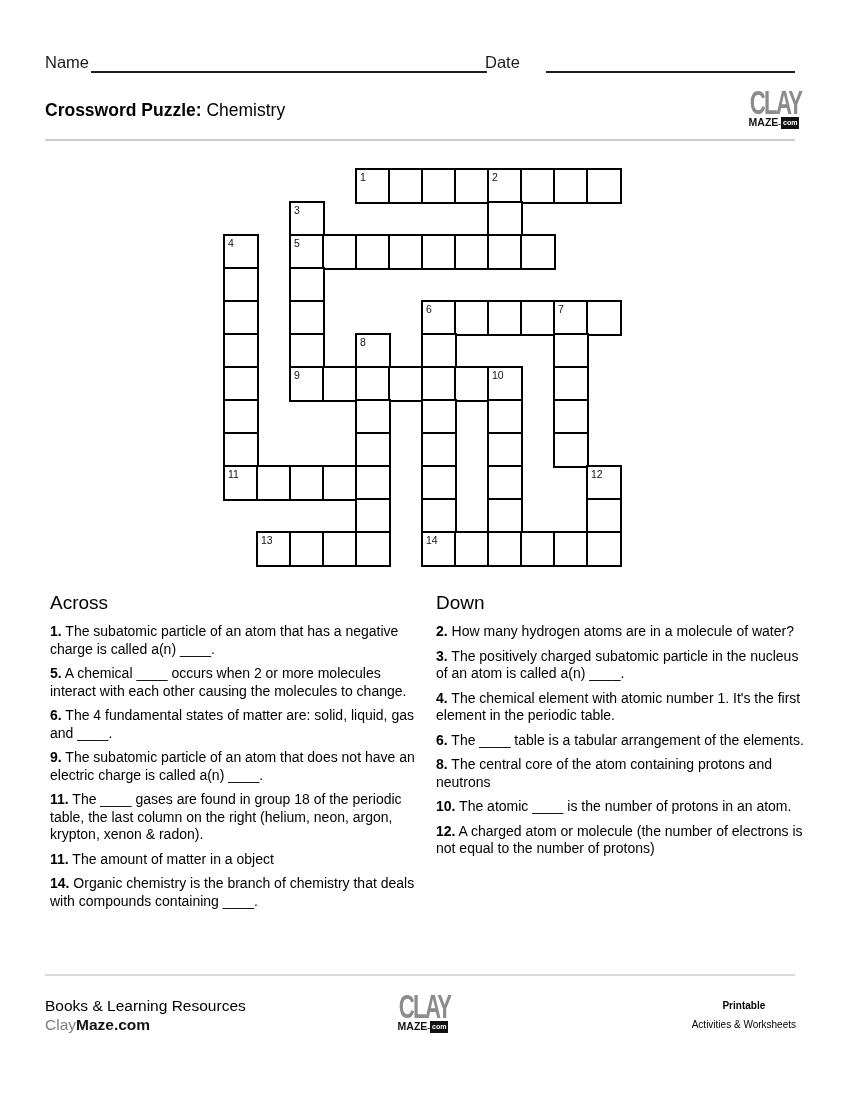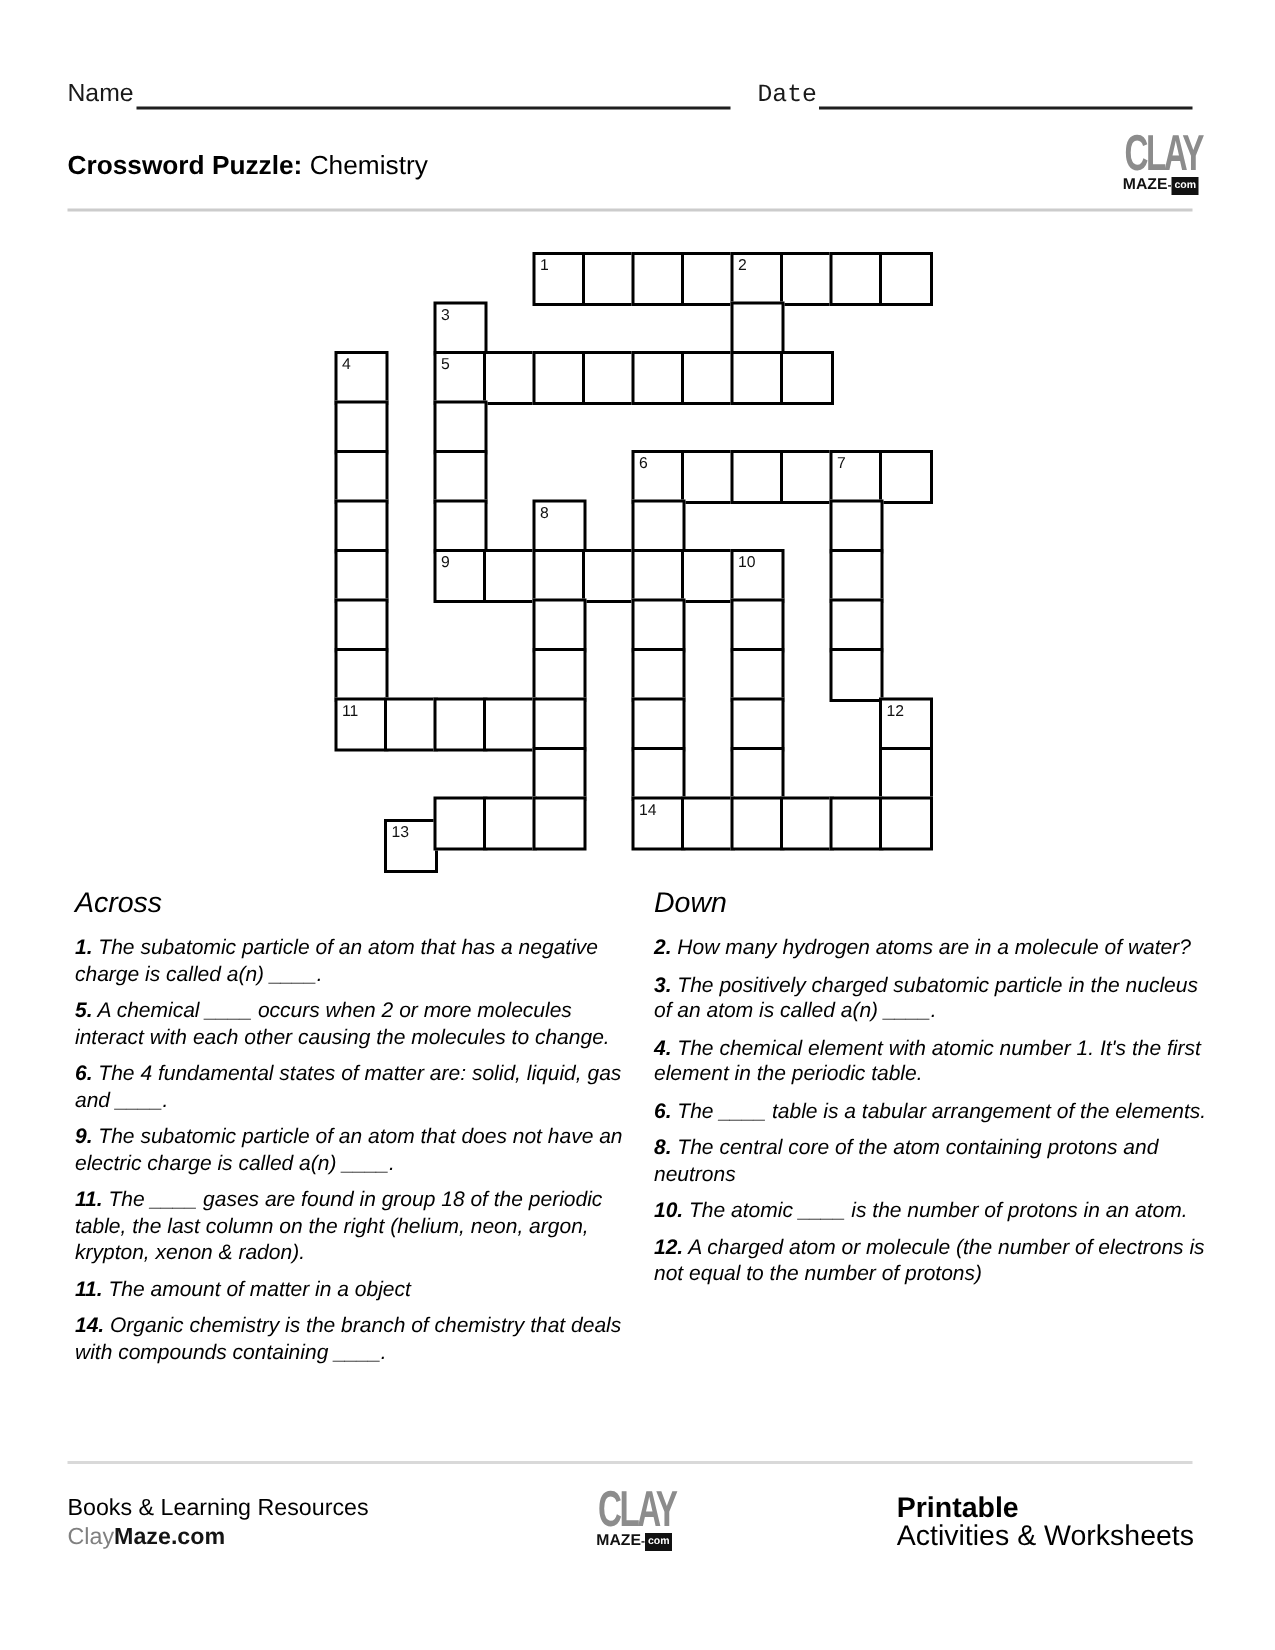--- a/index.html
+++ b/index.html
@@ -5,21 +5,21 @@
   html,body { margin:0; padding:0; background:#fff; }
   .page {
     position:relative; width:850px; height:1100px; background:#ffffff;
     font-family:"Liberation Sans", sans-serif; color:#000; overflow:hidden;
   }
   
   .hdr-label { position:absolute; top:53px; font-size:16.5px; color:#1a1a1a; }
   .write-line { position:absolute; top:50px; height:21px; border-bottom:2px solid #1f1f1f; }
   .name-label { left:45px; }
   .name-line  { left:91px;  width:396px; }
-  .date-label { left:505px;font-family:Liberation Mono, monospace; }
+  .date-label { left:485px; }
   .date-line  { left:546px; width:249px; }
 
   .title-row { position:absolute; left:45px; top:100px; font-size:17.5px; }
   .title-bold { font-weight:bold; }
   .title-reg  { font-weight:normal; }
 
   .divider { position:absolute; left:45px; width:750px; border-top:2px solid #cccccc; }
   .divider-top { top:139px; }
   .divider-bottom { top:974px; border-top-color:#d9d9d9; }
 
@@ -39,30 +39,30 @@
 
   
   .grid { position:absolute; left:223px; top:168px; width:400px; height:400px; }
   .cell {
     position:absolute; width:35.5px; height:35.5px; box-sizing:border-box;
     border:2.5px solid #000; background:#fff;
   }
   .cellnum { position:absolute; top:1px; left:3px; font-size:10.5px; color:#111; }
 
   
-  .clues { position:absolute; top:592px; width:376px;font-style:italic; }
+  .clues { position:absolute; top:592px; width:376px; }
   .clues-across { left:50px; }
   .clues-down   { left:436px; }
   .clues h2 { margin:0 0 9px 0; font-size:19px; font-weight:normal; color:#000; }
   .clue { font-size:14px; line-height:17.5px; margin-bottom:7px; color:#000; }
   .clue b { font-weight:bold; }
 
   
   .footer-left  { position:absolute; left:45px;  top:996px; font-size:15.5px; line-height:19px; }
-  .footer-right { position:absolute; right:54px; top:996px; font-size:19px; line-height:19px; text-align:left; }
+  .footer-right { position:absolute; right:54px; top:996px; font-size:10px; line-height:19px; text-align:center; }
   .brand-gray { color:#808080; }
   .brand-bold { color:#141414; font-weight:bold; }
   .bold-line { font-weight:bold; }
 </style>
 </head>
 <body>
 
 <div class="page">
 
   <span class="hdr-label name-label">Name</span>
@@ -165,21 +165,21 @@
       <div class="cell" style="left: 132px; top: 297px;"></div>
       <div class="cell" style="left: 198px; top: 297px;"></div>
       <div class="cell" style="left: 264px; top: 297px;"></div>
       <div class="cell" style="left: 363px; top: 297px;">
         <span class="cellnum">12</span>
       </div>
       <div class="cell" style="left: 132px; top: 330px;"></div>
       <div class="cell" style="left: 198px; top: 330px;"></div>
       <div class="cell" style="left: 264px; top: 330px;"></div>
       <div class="cell" style="left: 363px; top: 330px;"></div>
-      <div class="cell" style="left: 33px; top: 378px;">
+      <div class="cell" style="left: 33px; top: 363px;">
         <span class="cellnum">13</span>
       </div>
       <div class="cell" style="left: 66px; top: 363px;"></div>
       <div class="cell" style="left: 99px; top: 363px;"></div>
       <div class="cell" style="left: 132px; top: 363px;"></div>
       <div class="cell" style="left: 198px; top: 363px;">
         <span class="cellnum">14</span>
       </div>
       <div class="cell" style="left: 231px; top: 363px;"></div>
       <div class="cell" style="left: 264px; top: 363px;"></div>

